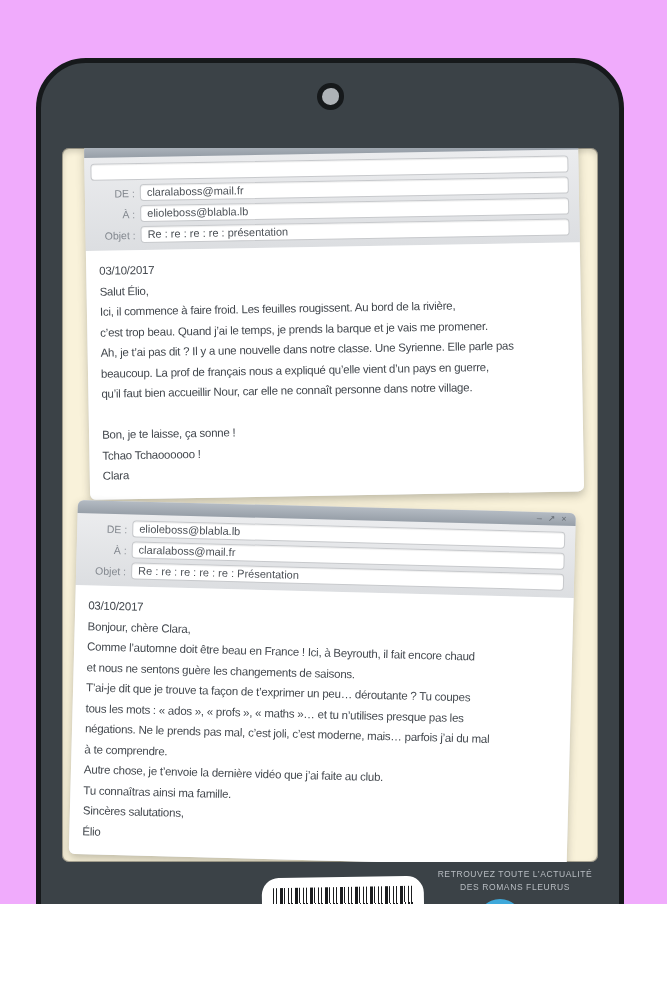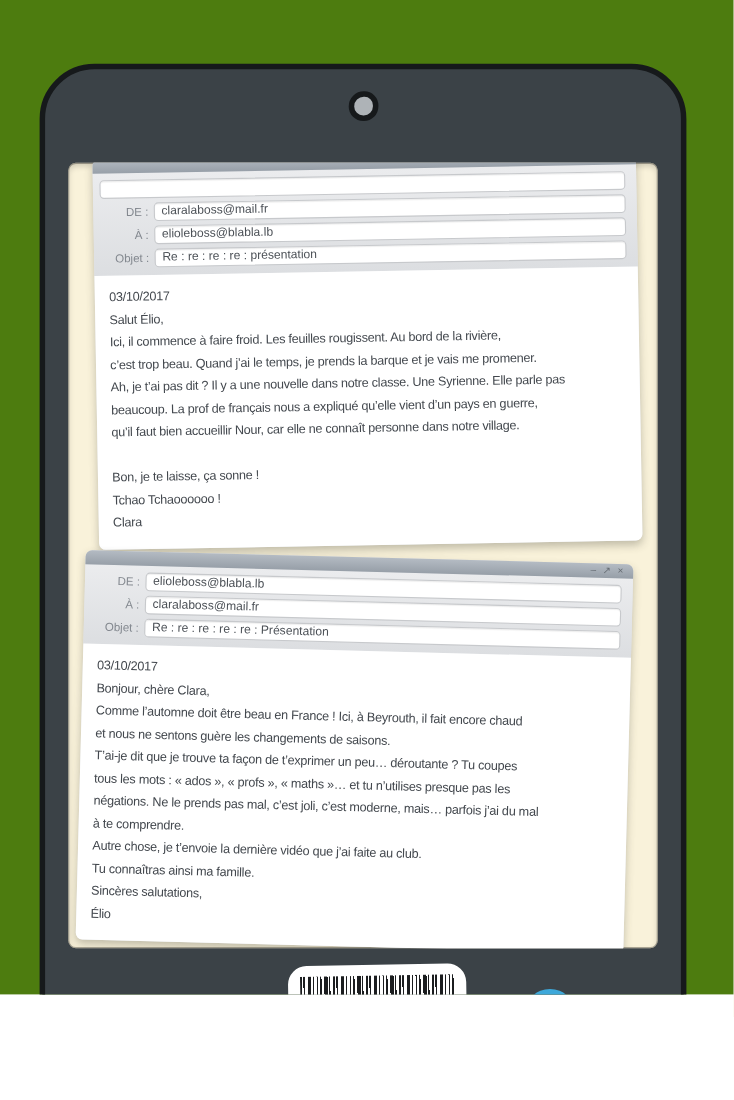--- a/index.html
+++ b/index.html
@@ -1,21 +1,21 @@
 <!DOCTYPE html>
 <html><head>
 <meta charset="utf-8">
 <style>
   html,body{margin:0;padding:0;}
   body{
     width:667px;height:1000px;background:#ffffff;
     font-family:"Liberation Sans", sans-serif;
     -webkit-font-smoothing:antialiased;
   }
-  .page{position:relative;width:667px;height:904px;background:#4d7c0f;overflow:hidden;}
+  .page{position:relative;width:667px;height:904px;background:#f0abfc;overflow:hidden;}
 
   
   .tablet{
     position:absolute;left:36px;top:58px;width:588px;height:910px;
     background:#3B4247;border:5px solid #16191B;border-radius:50px;
     box-sizing:border-box;
   }
   .camera{
     position:absolute;left:276px;top:20px;width:17px;height:17px;
     background:#AEB3B7;border:5px solid #16191B;border-radius:52% 48% 50% 50%;
@@ -203,20 +203,24 @@
 
     <div class="price-block">
       <div>14,90 € TTC France</div>
     </div>
 
     <div class="barcode">
       <div class="bars"></div>
       <div class="bc-number">9 782215 135210</div>
     </div>
 
+    <div class="news-block">
+      <div>RETROUVEZ TOUTE L’ACTUALITÉ</div>
+      <div>DES ROMANS FLEURUS</div>
+    </div>
 
     <div class="logo">
       <div class="logo-lire">Lire</div>
       <div class="logo-en">en</div>
       <div class="logo-grand">GRAND</div>
     </div>
 
   </div>
 </div>
 

